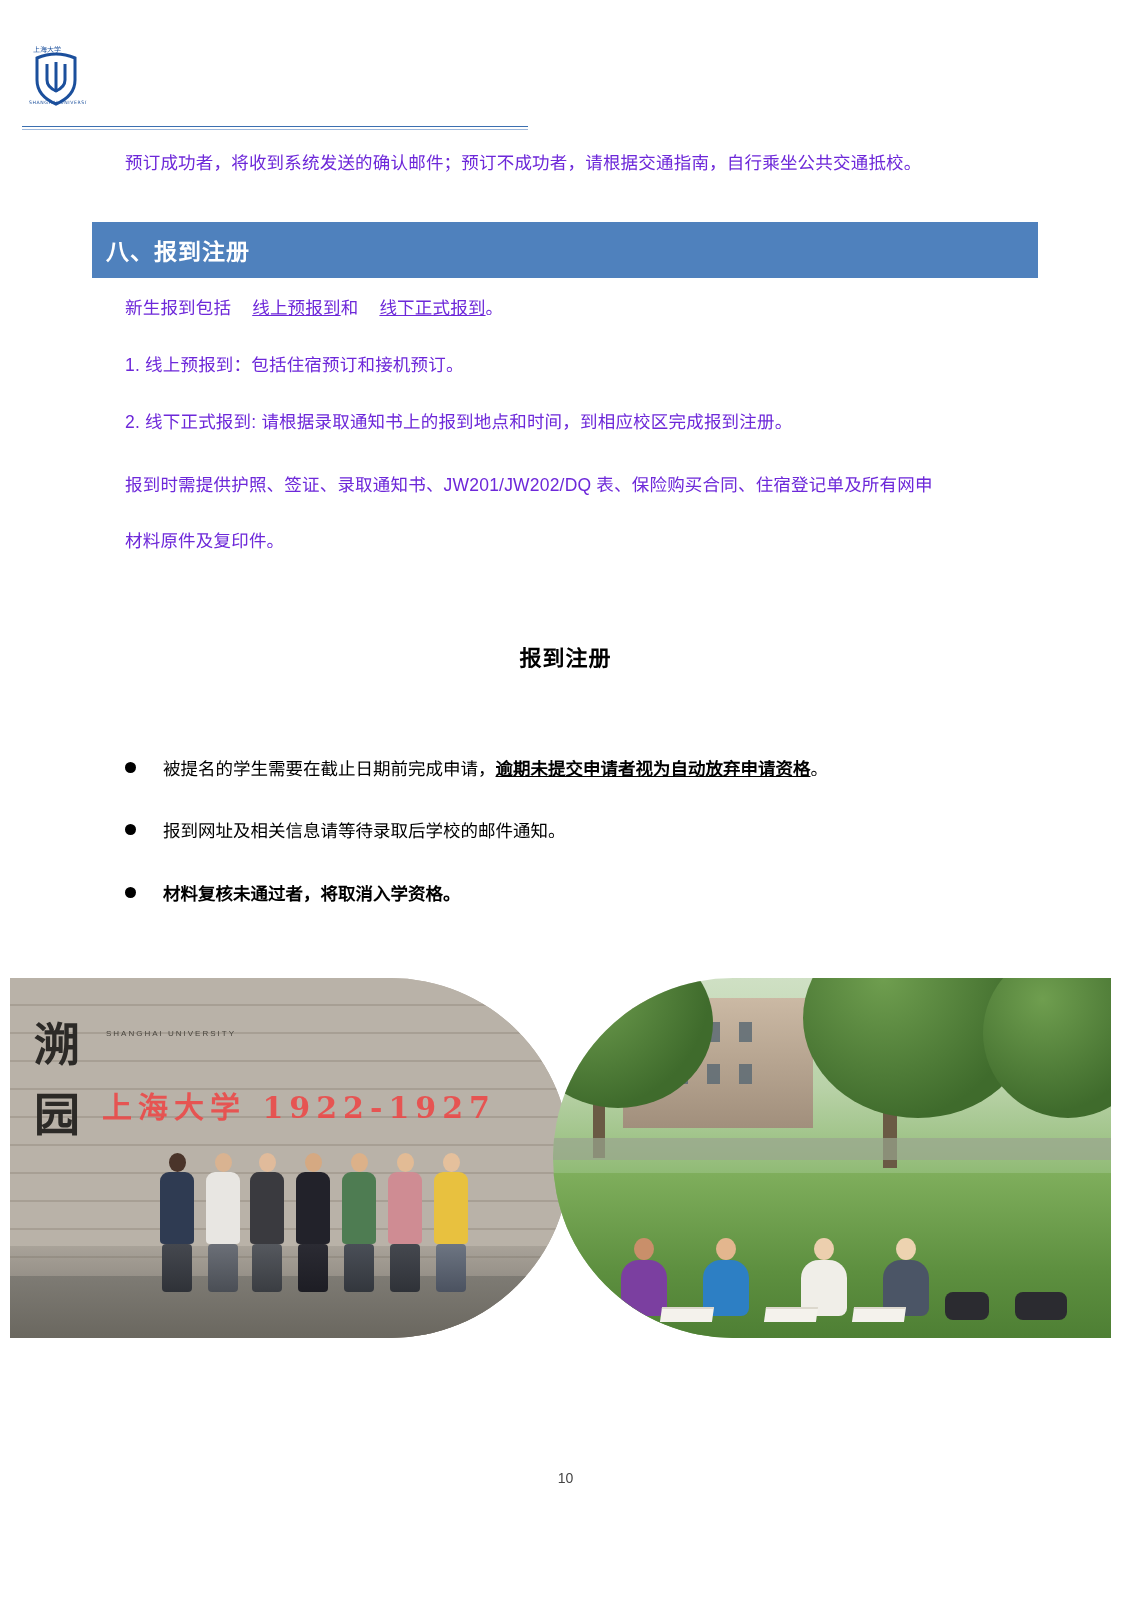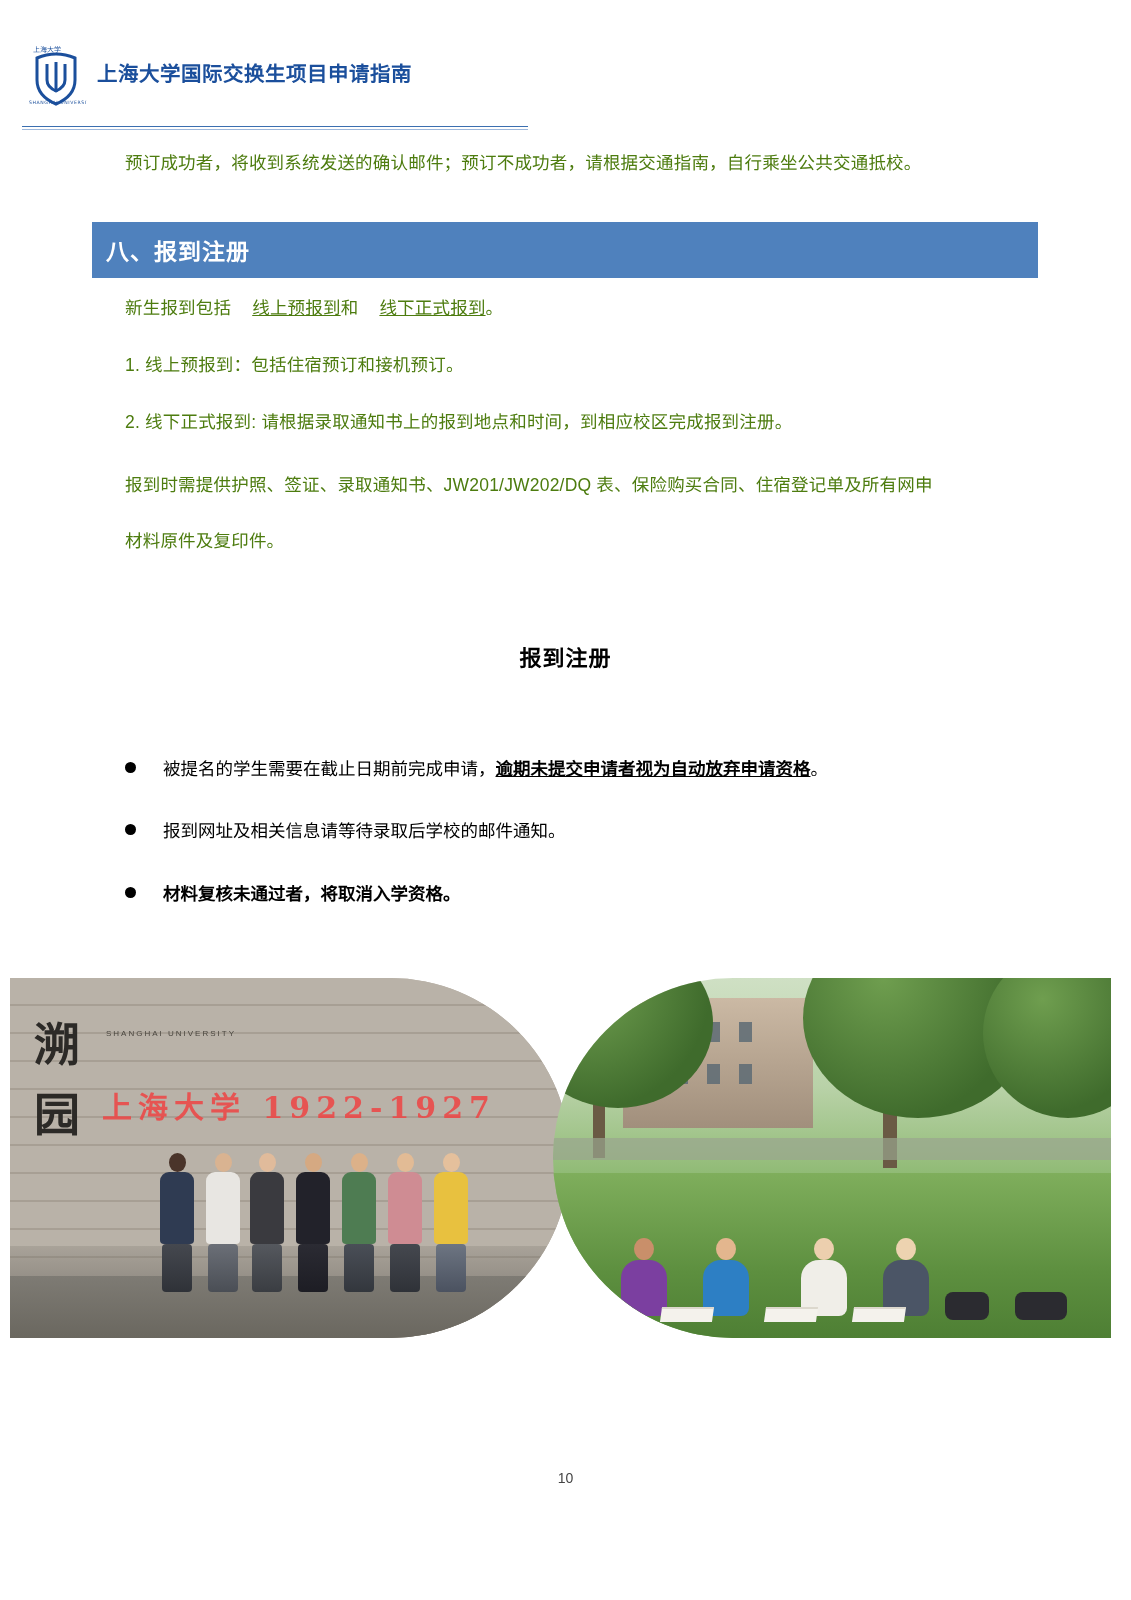--- a/index.html
+++ b/index.html
@@ -67,21 +67,21 @@
   .content {
     position: absolute;
     left: 0;
     top: 0;
     width: 1131px;
   }
   .para {
     position: absolute;
     font-size: 17.5px;
     line-height: 1.55;
-    color: #4d7c0f;
+    color: #6d28d9;
     letter-spacing: 0.2px;
   }
   .p-top {
     left: 125px;
     top: 150px;
     width: 900px;
   }
 
   
   .section-banner {
@@ -298,21 +298,20 @@
   <div class="header-inner">
     <div class="logo">
       <svg width="62" height="68" viewBox="0 0 62 68">
         <text x="8" y="14" font-size="7" fill="#1b4f9c" font-family="DejaVu Sans">上海大学</text>
         <path d="M12 20 q19 -8 38 0 v22 q0 16 -19 24 q-19 -8 -19 -24 z" fill="none" stroke="#1b4f9c" stroke-width="3"></path>
         <path d="M22 26 v16 q0 7 9 11 q9 -4 9 -11 v-16" fill="none" stroke="#1b4f9c" stroke-width="3"></path>
         <path d="M31 24 v30" stroke="#1b4f9c" stroke-width="3"></path>
         <text x="4" y="66" font-size="4.6" fill="#1b4f9c" font-family="DejaVu Sans" letter-spacing="0.6">SHANGHAI UNIVERSITY</text>
       </svg>
     </div>
-    <div class="header-title">上海大学国际交换生项目申请指南</div>
   </div>
   <div class="header-rule"></div>
   <div class="header-rule2"></div>
 </div>
 
 <div class="content">
 
   <div class="para p-top">预订成功者，将收到系统发送的确认邮件；预订不成功者，请根据交通指南，自行乘坐公共交通抵校。</div>
 
   <div class="section-banner">

